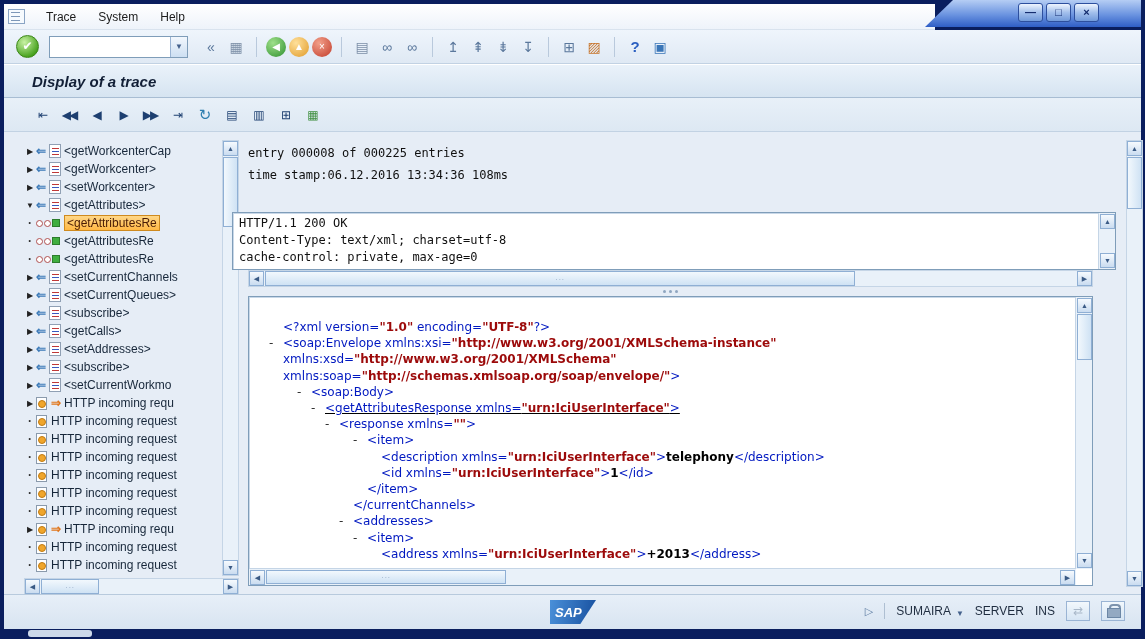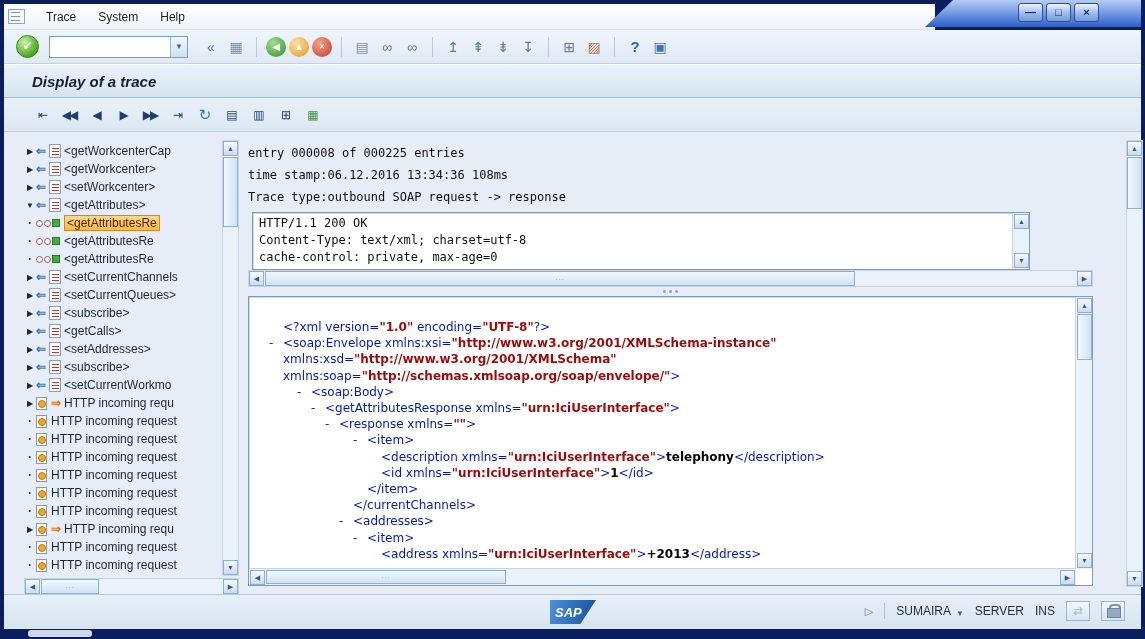--- a/index.html
+++ b/index.html
@@ -90,21 +90,21 @@
   .tree-row.selected .tree-label { background:linear-gradient(#ffd787,#ffb845); border:1px solid #cf8a1f;
                                    padding:0 2px; color:#4a1c05; }
 
   
   .info { position:absolute; left:244px; top:10px; font-family:"DejaVu Sans Mono",monospace; font-size:12px; color:#101010; }
   .info div { height:22px; line-height:22px; white-space:pre; }
 
   
   .sunken { background:#fff; border:1px solid #7f9db9; box-shadow:inset 1px 1px 0 #c9d8e8; }
 
-  .httpbox { position:absolute; left:248px; top:80px; width:778px; height:58px; overflow:hidden; }
+  .httpbox { position:absolute; left:228px; top:80px; width:884px; height:58px; overflow:hidden; }
   .http-lines { position:absolute; left:6px; top:2px; right:19px; bottom:0; overflow:hidden;
                 font-family:"DejaVu Sans Mono",monospace; font-size:12px; line-height:17px; color:#101010; white-space:pre; }
 
   .splitter { position:absolute; left:244px; top:155px; width:845px; height:9px;
               display:flex; align-items:center; justify-content:center; gap:3px; cursor:row-resize; }
   .splitter i { width:3px; height:3px; background:#8fa6c0; border-radius:50%; }
 
   .xmlbox { position:absolute; left:244px; top:164px; width:845px; height:290px; overflow:hidden; }
   .xml-content { position:absolute; left:0; top:0; right:17px; bottom:17px; overflow:hidden;
                  padding:22px 0 0 20px; font-family:"DejaVu Sans",sans-serif; font-size:12px; }
@@ -374,21 +374,20 @@
       <span class="sb-btn" style="left:0; top:0;">◀</span>
       <span class="sb-thumb h" style="left:16px; top:0; width:58px; height:15px;">
           <span class="grip">∙∙∙</span>
         </span>
       <span class="sb-btn" style="right:0; top:0;">▶</span>
     </div>
 
     <div class="info">
         <div>entry 000008 of 000225 entries</div>
         <div>time stamp:06.12.2016 13:34:36 108ms</div>
-        <div>Trace type:outbound SOAP request -&gt; response</div>
       </div>
 
     <div class="httpbox sunken">
       <div class="http-lines"><div>HTTP/1.1 200 OK</div><div>Content-Type: text/xml; charset=utf-8</div><div>cache-control: private, max-age=0</div></div>
       <div class="vsb" style="right:0; top:0; height:56px; border:none; border-left:1px solid #c5d5e6;">
         <span class="sb-btn" style="left:1px; top:1px;">▲</span>
         <span class="sb-btn" style="left:1px; bottom:1px;">▼</span>
       </div>
     </div>
 
@@ -406,21 +405,21 @@
         <i></i>
       </div>
 
     <div class="xmlbox sunken">
       <div class="xml-content">
           <div class="xline" style="padding-left: 14px;"><span class="x-tag">&lt;?xml version=</span><span class="x-val">"1.0"</span><span class="x-tag"> encoding=</span><span class="x-val">"UTF-8"</span><span class="x-tag">?&gt;</span></div>
           <div class="xline" style="padding-left: 0px;"><span class="xdash">-</span><span class="x-tag">&lt;soap:Envelope xmlns:xsi=</span><span class="x-val">"http://www.w3.org/2001/XMLSchema-instance"</span></div>
           <div class="xline" style="padding-left: 14px;"><span class="x-tag">xmlns:xsd=</span><span class="x-val">"http://www.w3.org/2001/XMLSchema"</span></div>
           <div class="xline" style="padding-left: 14px;"><span class="x-tag">xmlns:soap=</span><span class="x-val">"http://schemas.xmlsoap.org/soap/envelope/"</span><span class="x-tag">&gt;</span></div>
           <div class="xline" style="padding-left: 28px;"><span class="xdash">-</span><span class="x-tag">&lt;soap:Body&gt;</span></div>
-          <div class="xline" style="padding-left: 42px;"><span class="xdash">-</span><span class="x-tag">&lt;getAttributesResponse xmlns=</span><span class="x-val">"urn:IciUserInterface"</span><span class="x-tag">&gt;</span></div>
+          <div class="xline" style="padding-left: 42px; text-decoration: underline;"><span class="xdash">-</span><span class="x-tag">&lt;getAttributesResponse xmlns=</span><span class="x-val">"urn:IciUserInterface"</span><span class="x-tag">&gt;</span></div>
           <div class="xline" style="padding-left: 56px;"><span class="xdash">-</span><span class="x-tag">&lt;response xmlns=</span><span class="x-val">""</span><span class="x-tag">&gt;</span></div>
           <div class="xline" style="padding-left: 84px;"><span class="xdash">-</span><span class="x-tag">&lt;item&gt;</span></div>
           <div class="xline" style="padding-left: 112px;"><span class="x-tag">&lt;description xmlns=</span><span class="x-val">"urn:IciUserInterface"</span><span class="x-tag">&gt;</span><span class="x-txt">telephony</span><span class="x-tag">&lt;/description&gt;</span></div>
           <div class="xline" style="padding-left: 112px;"><span class="x-tag">&lt;id xmlns=</span><span class="x-val">"urn:IciUserInterface"</span><span class="x-tag">&gt;</span><span class="x-txt">1</span><span class="x-tag">&lt;/id&gt;</span></div>
           <div class="xline" style="padding-left: 98px;"><span class="x-tag">&lt;/item&gt;</span></div>
           <div class="xline" style="padding-left: 84px;"><span class="x-tag">&lt;/currentChannels&gt;</span></div>
           <div class="xline" style="padding-left: 70px;"><span class="xdash">-</span><span class="x-tag">&lt;addresses&gt;</span></div>
           <div class="xline" style="padding-left: 84px;"><span class="xdash">-</span><span class="x-tag">&lt;item&gt;</span></div>
           <div class="xline" style="padding-left: 112px;"><span class="x-tag">&lt;address xmlns=</span><span class="x-val">"urn:IciUserInterface"</span><span class="x-tag">&gt;</span><span class="x-txt">+2013</span><span class="x-tag">&lt;/address&gt;</span></div>
         </div>

